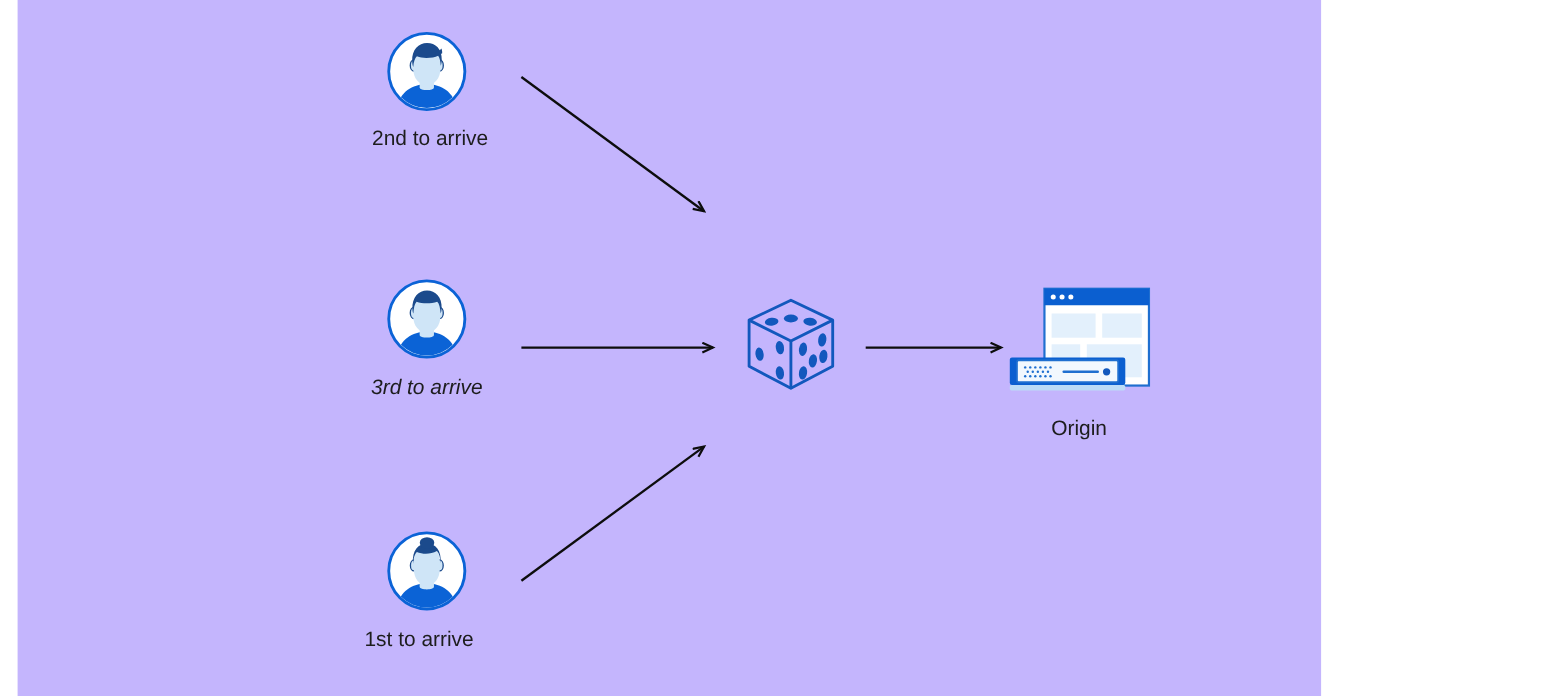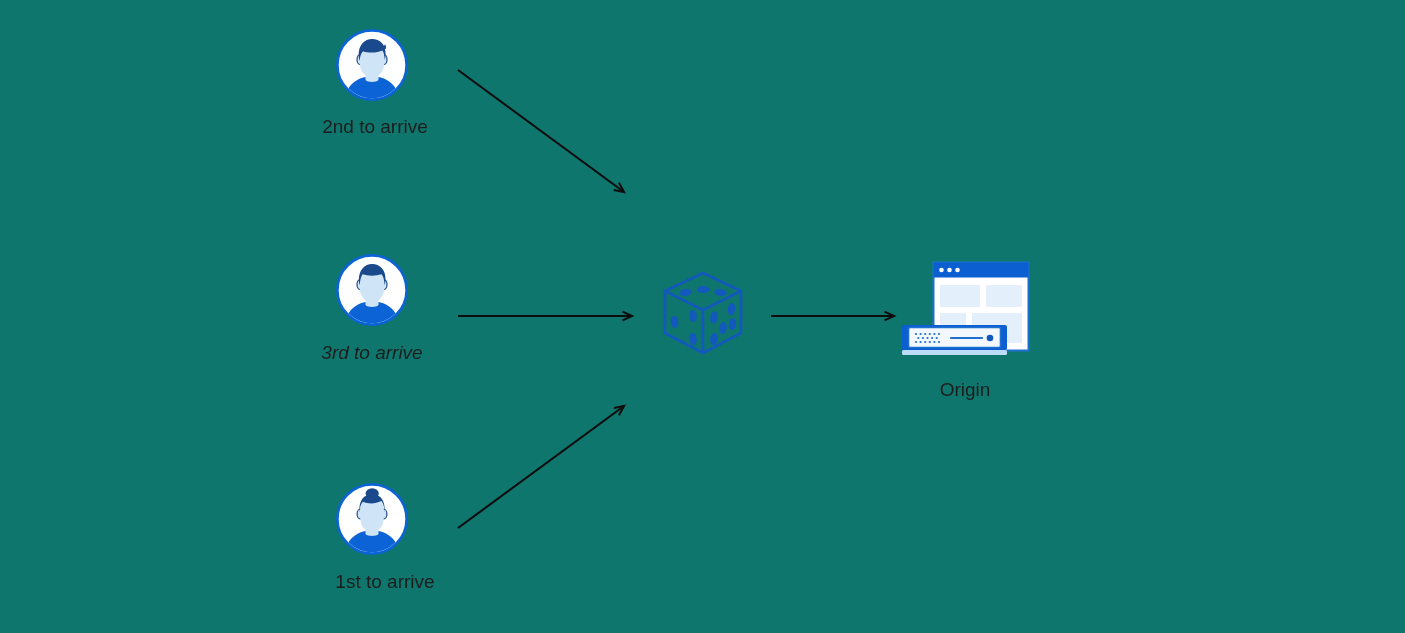--- a/index.html
+++ b/index.html
@@ -6,24 +6,25 @@
     margin: 0;
     padding: 0;
     background: #ffffff;
   }
   body {
     font-family: "Liberation Sans", sans-serif;
     -webkit-font-smoothing: antialiased;
   }
   #canvas {
     position: relative;
-    width: 1405px;
+    width: 1185px;
     height: 633px;
-    background: #0f766e;
+    background: #c4b5fd;
     overflow: hidden;
+    margin-left: 16px;
   }
   .node {
     position: absolute;
   }
   .node-label {
     position: absolute;
     width: 260px;
     text-align: center;
     font-size: 19px;
     line-height: 24px;
@@ -132,21 +133,21 @@
         <ellipse cx="48.6" cy="32" rx="3.3" ry="5" fill="#cfe5f7" stroke="#1b4a8c" stroke-width="1.2"></ellipse>
         <path d="M25.2 28.5 c0 -9 5.3 -13.6 11.8 -13.6 c6.5 0 11.8 4.6 11.8 13.6 v6.5
                  c0 9.6 -5.3 15 -11.8 15 c-6.5 0 -11.8 -5.4 -11.8 -15 Z" fill="#cfe5f7"></path>
         <path d="M24.5 30.5 c-1.2 -12.4 5.2 -18.4 12.6 -18.4 c7.6 0 13.6 6 12.5 18.2
                  c-0.3 -5.6 -1.4 -9.3 -3.4 -11.3 c-5.6 3 -12.6 3.2 -18.3 0.8
                  c-2 2 -3.1 5.7 -3.4 10.7 Z" fill="#1b4a8c"></path>
         <ellipse cx="37.2" cy="11.5" rx="6.6" ry="5.2" fill="#1b4a8c"></ellipse>
       </g>
     </svg>
   </div>
-  <div class="node-label" style="left:255px; top:570px;">1st to arrive</div>
+  <div class="node-label" style="left:235px; top:570px;">1st to arrive</div>
 
   <div class="node dice-wrap" style="left:655px; top:265px;">
     <svg width="96" height="96" viewBox="0 0 96 96" xmlns="http://www.w3.org/2000/svg">
       <g fill="none" stroke="#1258bd" stroke-width="2.6" stroke-linejoin="round">
         <path d="M48 8 L86 26 L86 68 L48 88 L10 68 L10 26 Z"></path>
         <path d="M10 26 L48 45 L86 26"></path>
         <path d="M48 45 L48 88"></path>
       </g>
 
       <g fill="#1258bd">

